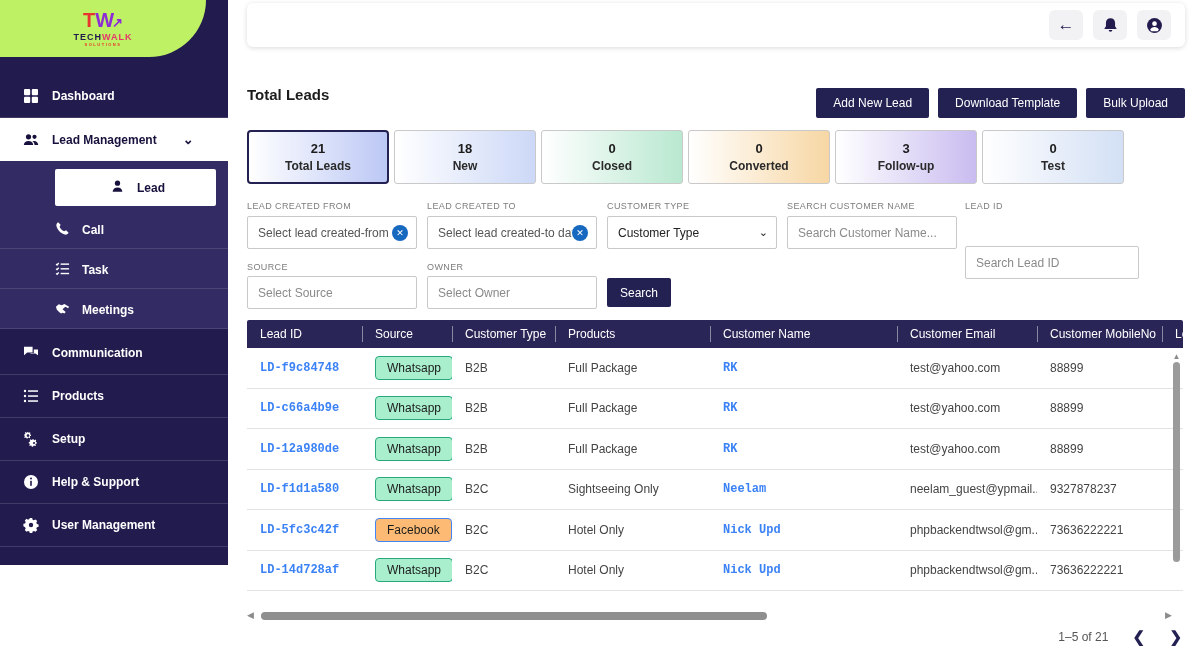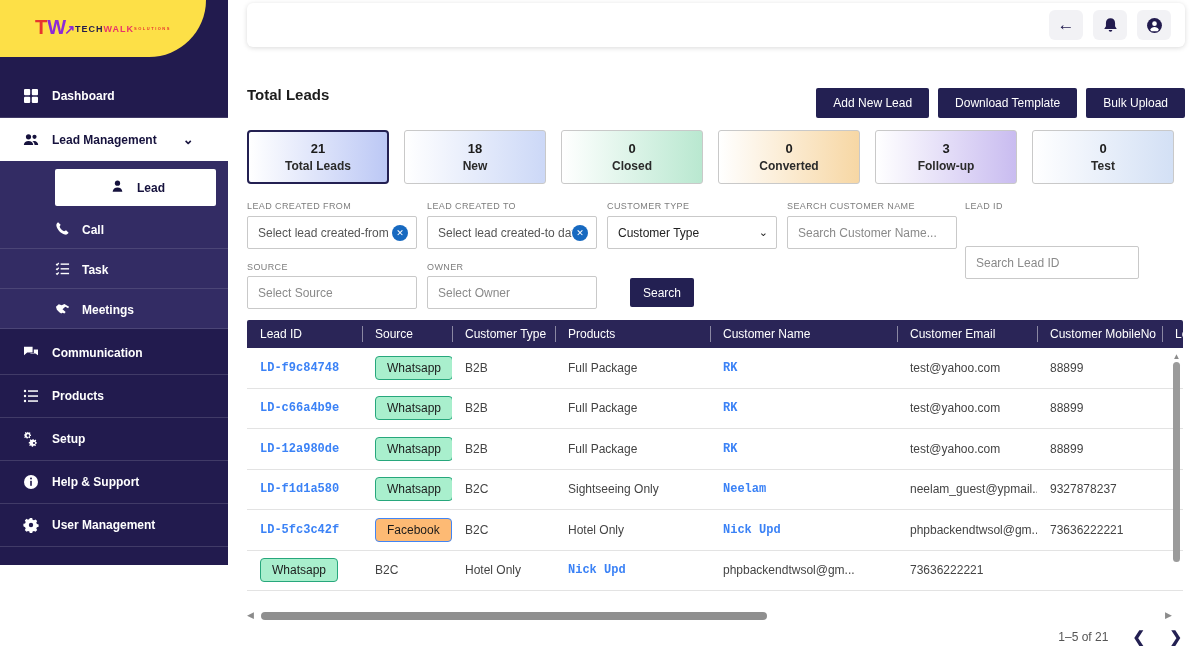--- a/index.html
+++ b/index.html
@@ -1,20 +1,20 @@
 <!DOCTYPE html>
 <html><head>
 <meta charset="utf-8">
 <style>
   * { margin:0; padding:0; box-sizing:border-box; }
   html,body { width:1200px; height:648px; font-family:"Liberation Sans", sans-serif; background:#ffffff; overflow:hidden; }
 
   
   .sidebar { position:absolute; left:0; top:0; width:228px; height:565px; background:#221b4e; z-index:5; }
-  .logo-panel { position:absolute; left:0; top:0; width:206px; height:57px; background:#fde047; border-bottom-right-radius:60px; display:flex; flex-direction:row; align-items:center; justify-content:center; z-index:6; }
+  .logo-panel { position:absolute; left:0; top:0; width:206px; height:57px; background:#bef264; border-bottom-right-radius:60px; display:flex; flex-direction:column; align-items:center; justify-content:center; z-index:6; }
   .logo-tw { font-size:20px; font-weight:bold; line-height:18px; }
   .logo-tw .t { color:#e8352e; } .logo-tw .w { color:#8d2bd6; }
   .logo-arrow { color:#8d2bd6; font-size:13px; margin-left:-2px; }
   .logo-title { font-size:9px; font-weight:bold; letter-spacing:1px; }
   .logo-title .a { color:#221b4e; } .logo-title .b { color:#e8356a; }
   .logo-sub { font-size:4px; color:#e8352e; letter-spacing:1.5px; font-weight:bold; }
 
   .menu { position:absolute; left:0; top:75px; width:228px; }
   .menu-item { display:flex; align-items:center; gap:12px; height:43px; padding-left:22px; color:#ffffff; font-size:12px; font-weight:bold; border-bottom:1px solid rgba(255,255,255,0.14); cursor:pointer; }
   .menu-item .micon { width:18px; height:16px; display:flex; align-items:center; justify-content:center; flex:none; }
@@ -32,34 +32,34 @@
   .topbar { position:absolute; left:247px; top:3px; width:938px; height:44px; background:#ffffff; border-radius:6px; box-shadow:0 1px 5px rgba(0,0,0,0.15); display:flex; align-items:center; justify-content:flex-end; gap:10px; padding-right:14px; }
   .icon-btn { width:34px; height:30px; background:#f2f2f5; border:none; border-radius:6px; display:flex; align-items:center; justify-content:center; cursor:pointer; color:#221b4e; font-size:17px; font-weight:bold; }
   .icon-btn svg { width:17px; height:17px; fill:#221b4e; }
 
   
   .page-title { position:absolute; left:247px; top:86px; font-size:15px; font-weight:bold; color:#1c1c1c; }
   .actions { position:absolute; right:15px; top:88px; display:flex; gap:9px; }
   .action-btn { height:30px; padding:0 17px; background:#232052; color:#ffffff; border:none; border-radius:2px; font-size:12px; font-family:inherit; cursor:pointer; }
 
   
-  .stats { position:absolute; left:247px; top:130px; display:flex; gap:15px; }
+  .stats { position:absolute; left:247px; top:130px; display:flex; gap:5px; }
   .stat-card { width:142px; height:54px; border:1px solid #c9c9c9; border-radius:3px; display:flex; flex-direction:column; align-items:center; justify-content:center; gap:3px; cursor:pointer; }
   .stat-card.selected { border:2px solid #232052; border-radius:4px; }
   .stat-value { font-size:13px; font-weight:bold; color:#1c1c1c; }
   .stat-label { font-size:12px; font-weight:bold; color:#2a2a2a; }
 
   
   .flabel { position:absolute; font-size:9px; color:#7d7d7d; letter-spacing:0.4px; }
   .finput { position:absolute; height:33px; border:1px solid #c9c9c9; border-radius:2px; background:#fff; font-size:12px; color:#555; display:flex; align-items:center; padding:0 8px 0 10px; cursor:text; }
   .finput input { border:none; outline:none; flex:1; font-size:12px; font-family:inherit; color:#555; background:transparent; min-width:0; }
   .finput input::placeholder { color:#8a8a8a; }
   .clear-ic { width:16px; height:16px; border-radius:50%; background:#1769c0; color:#fff; font-size:9px; display:flex; align-items:center; justify-content:center; flex:none; cursor:pointer; }
   .sel-chev { color:#222; font-size:11px; flex:none; }
-  .search-btn { position:absolute; left:630px; top:278px; width:64px; height:29px; background:#232052; color:#fff; border:none; border-radius:2px; font-size:12px; font-family:inherit; cursor:pointer; }
+  .search-btn { position:absolute; left:607px; top:278px; width:64px; height:29px; background:#232052; color:#fff; border:none; border-radius:2px; font-size:12px; font-family:inherit; cursor:pointer; }
 
   
   .table-wrap { position:absolute; left:247px; top:320px; width:936px; height:293px; overflow:hidden; }
   .t-grid { display:grid; grid-template-columns:115px 90px 103px 155px 187px 140px 125px 60px; }
   .t-head { background:#2a2557; color:#ffffff; height:28px; border-radius:2px 2px 0 0; }
   .t-head .th { font-size:12px; display:flex; align-items:center; padding-left:13px; position:relative; white-space:nowrap; overflow:hidden; }
   .t-head .th + .th::before { content:""; position:absolute; left:0; top:6px; bottom:6px; width:1px; background:rgba(255,255,255,0.45); }
   .t-row { height:40.5px; background:#fff; border-bottom:1px solid #e3e3e3; cursor:pointer; }
   .t-row .td { font-size:12px; color:#444; display:flex; align-items:center; padding-left:13px; white-space:nowrap; overflow:hidden; }
   .t-row .td.bold { font-weight:bold; color:#3b82f6;font-family:Liberation Mono, monospace; }
@@ -352,20 +352,21 @@
           <span class="badge" style="background: #fdba74; border: 1px solid rgb(66, 133, 244);">Facebook</span>
         </div>
         <div class="td">B2C</div>
         <div class="td">Hotel Only</div>
         <div class="td bold">Nick Upd</div>
         <div class="td">phpbackendtwsol@gm...</div>
         <div class="td">73636222221</div>
         <div class="td"></div>
       </div>
       <div class="t-grid t-row">
+        <div class="td bold">LD-14d728af</div>
         <div class="td">
           <span class="badge" style="background: rgb(169, 239, 205); border: 1px solid rgb(39, 167, 124);">Whatsapp</span>
         </div>
         <div class="td">B2C</div>
         <div class="td">Hotel Only</div>
         <div class="td bold">Nick Upd</div>
         <div class="td">phpbackendtwsol@gm...</div>
         <div class="td">73636222221</div>
         <div class="td"></div>
       </div>

